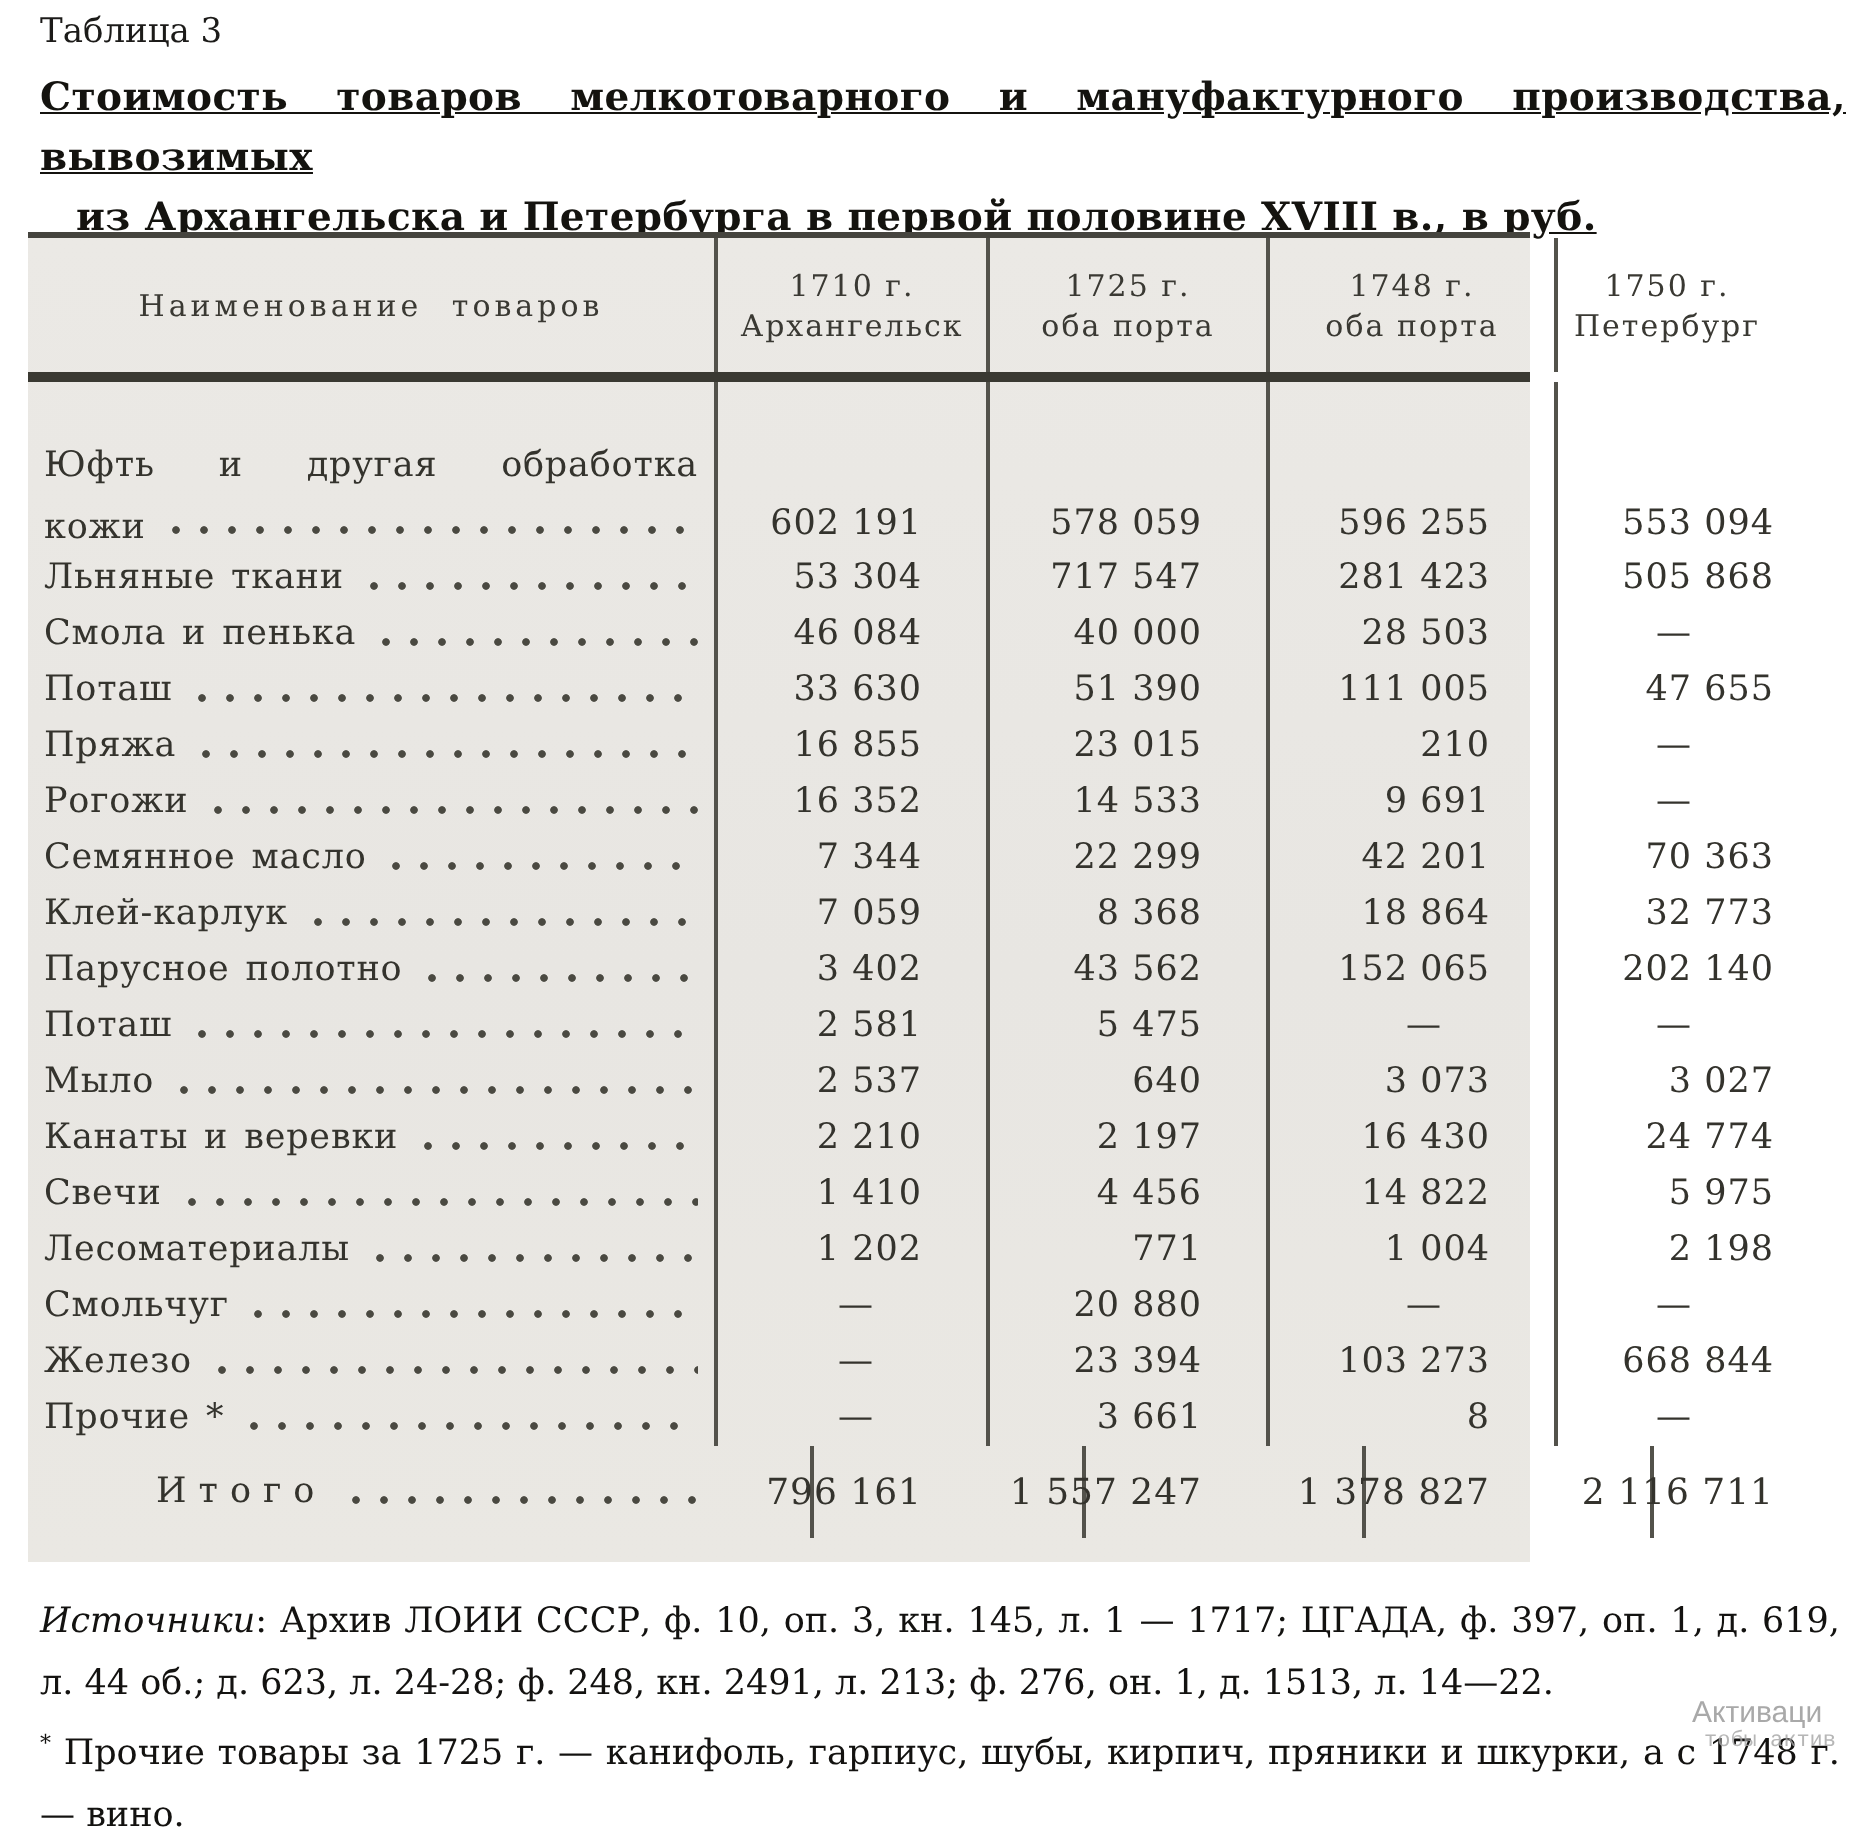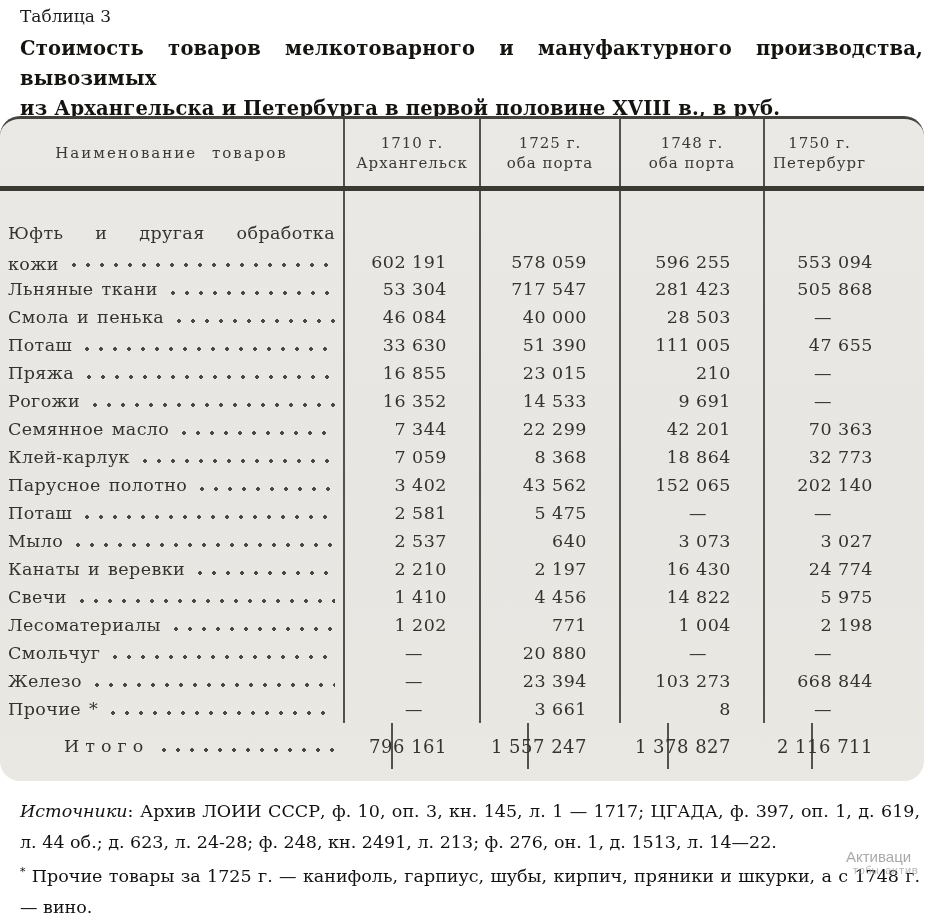--- a/index.html
+++ b/index.html
@@ -11,31 +11,31 @@
   }
   
   .caption{
     position:absolute;left:20px;top:6px;
     font-size:17px;color:#1c1b19;
   }
   .title{
     position:absolute;left:20px;top:34px;width:903px;
     font-weight:bold;font-size:19.5px;line-height:30px;color:#14130f;
     letter-spacing:.2px;
+    text-decoration:underline;
   }
   .title-line1{text-align:justify;text-align-last:justify;}
-  .title-line2{text-align:left;}
+  .title-line2{text-align:left;margin-left:18px;}
   
   .scan{
-    position:absolute;left:0;top:116px;width:924px;
+    position:absolute;left:14px;top:116px;width:751px;
     background:linear-gradient(180deg,#ebe9e5 0%,#e8e6e2 55%,#eae8e3 100%);
     border-top:3px solid #45443e;
     padding-bottom:12px;
     color:#34332d;
-    border-radius:20px;
   }
   .grid-row{
     display:grid;
     grid-template-columns:343px 136px 140px 144px 111px;
   }
   .grid-row > .cell{border-left:2px solid #53524b;}
   .grid-row > .cell:first-child{border-left:none;}
   
   .hrow{height:67px;border-bottom:5px solid #3a3932;}
   .hcell{

